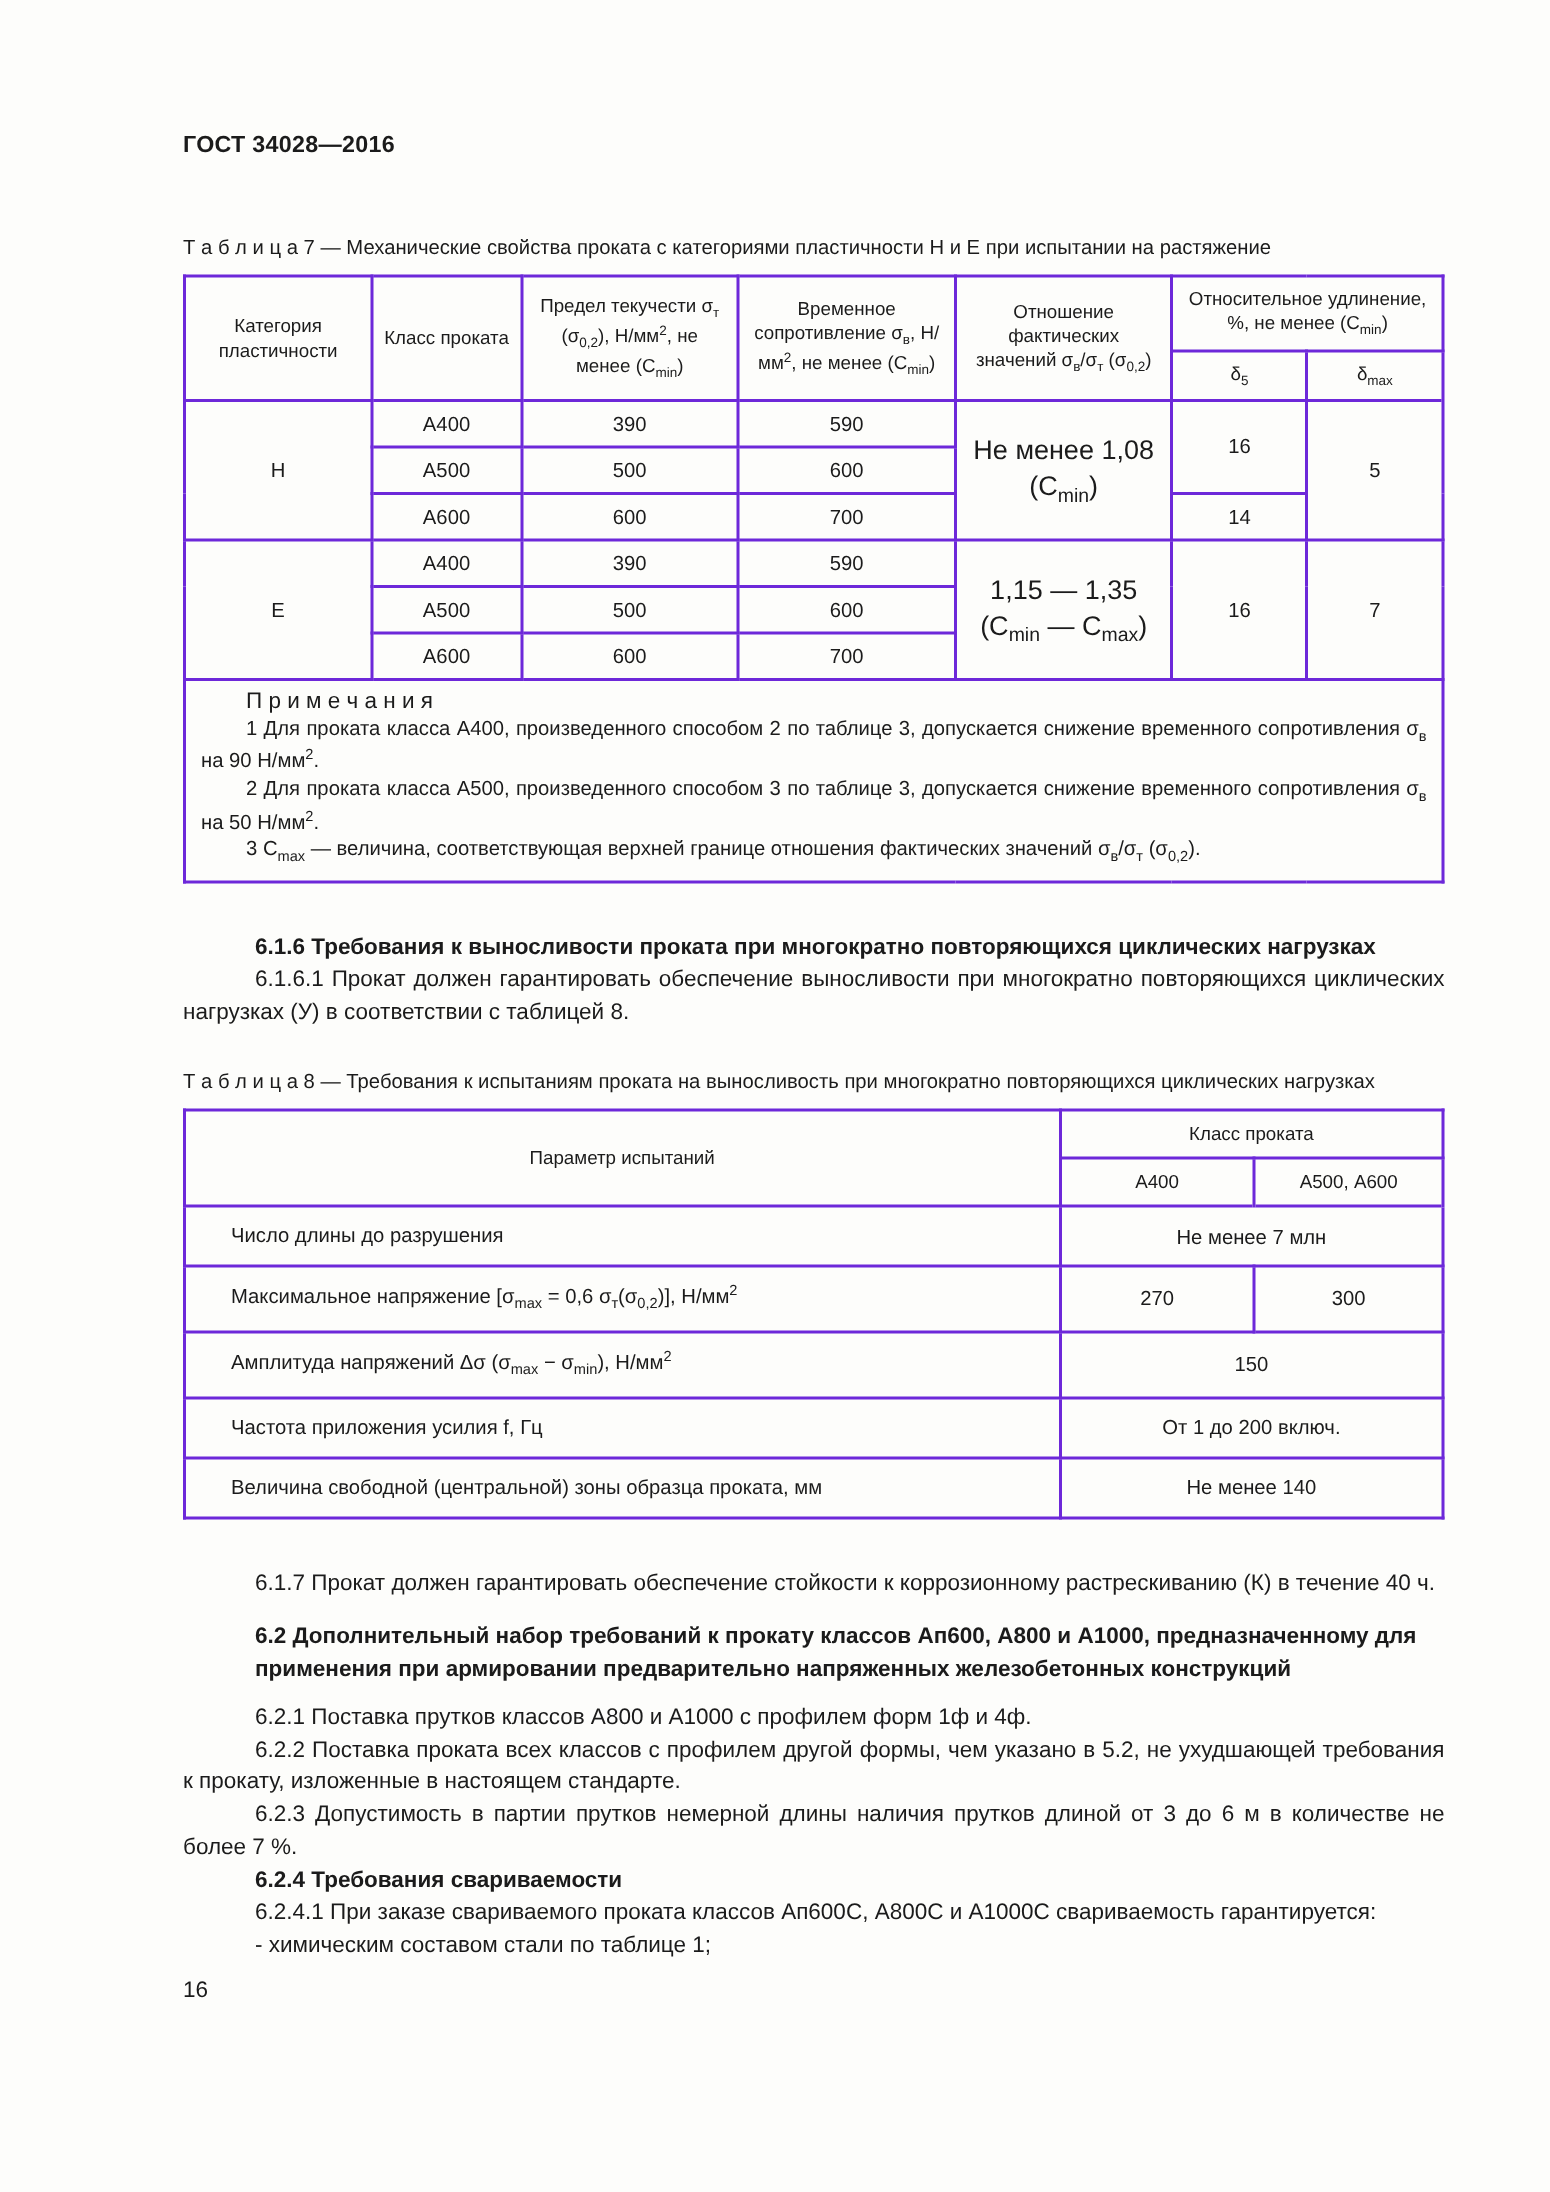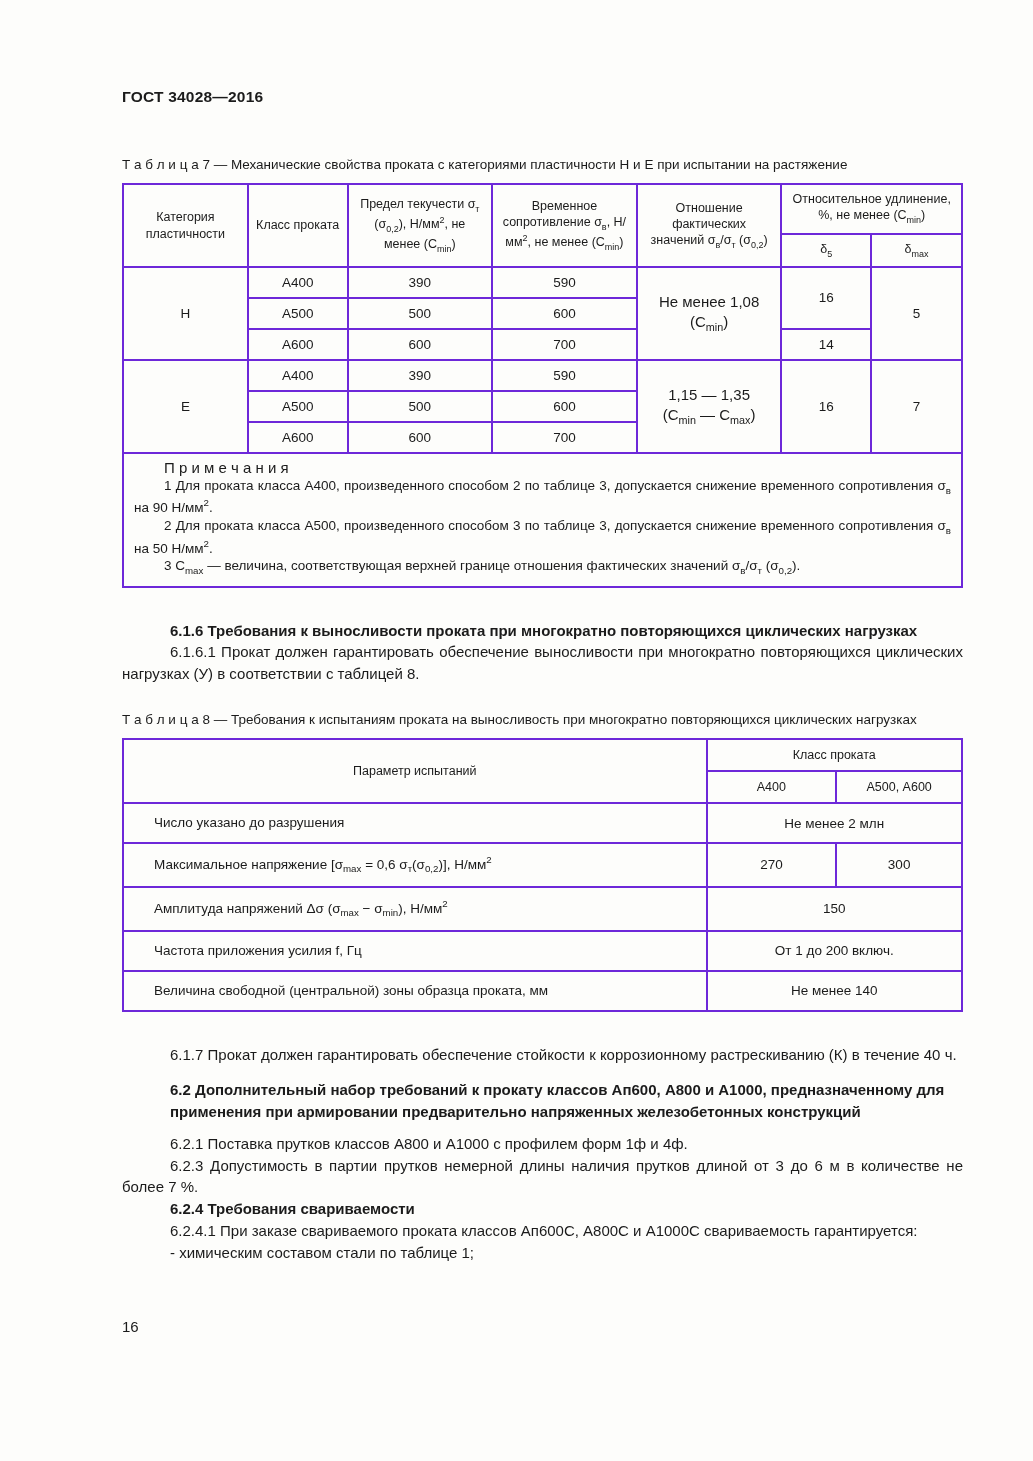--- a/index.html
+++ b/index.html
@@ -23,21 +23,21 @@
   .t7, .t8 { border: 2px solid #2b2b2b; }
   .t7 th, .t7 td, .t8 th, .t8 td {
     border: 2px solid #6d28d9;
     text-align: center; vertical-align: middle;
     padding: 4px 6px;
   }
   .t7 thead th, .t8 thead th { font-weight: 400; font-size: 12.5px; line-height: 1.3; padding: 6px 6px; }
   .t7 thead tr:last-child th { border-bottom: 1.5px solid #2b2b2b; }
   .t8 thead tr:last-child th { border-bottom: 1.5px solid #2b2b2b; }
   .t7 tbody td { height: 31px; font-size: 13.5px; }
-  .t7 td.ratio-cell { font-size: 15px; line-height: 1.35; }
+  .t7 td.ratio-cell { font-size: 18px; line-height: 1.35; }
 
   .notes-cell { text-align: left !important; padding: 3px 10px 8px 10px !important; }
   .notes-title { font-size: 15px; margin: 2px 0 1px 0; text-indent: 30px; }
   .note { margin: 0; font-size: 13.5px; line-height: 1.33; text-indent: 30px; text-align: justify; }
 
   .t8 td.param-cell { text-align: left; padding: 10px 8px 10px 30px; line-height: 1.3; }
   .t8 tbody td { height: 40px; }
   .t8 thead th { height: 32px; }
 
   sub { font-size: 72%; }
@@ -155,22 +155,22 @@
         <th rowspan="2">Параметр испытаний</th>
         <th colspan="2">Класс проката</th>
       </tr>
       <tr>
         <th>А400</th>
         <th>А500, А600</th>
       </tr>
     </thead>
     <tbody>
       <tr>
-        <td class="param-cell">Число указано до разрушения</td>
-        <td colspan="2">Не менее 2 млн</td>
+        <td class="param-cell">Число длины до разрушения</td>
+        <td colspan="2">Не менее 7 млн</td>
       </tr>
       <tr>
         <td class="param-cell">Максимальное напряжение [σ<sub>max</sub> = 0,6 σ<sub>т</sub>(σ<sub>0,2</sub>)], Н/мм<sup>2</sup></td>
         <td>270</td>
         <td>300</td>
       </tr>
       <tr>
         <td class="param-cell">Амплитуда напряжений Δσ (σ<sub>max</sub> − σ<sub>min</sub>), Н/мм<sup>2</sup></td>
         <td colspan="2">150</td>
       </tr>
@@ -182,20 +182,21 @@
         <td class="param-cell">Величина свободной (центральной) зоны образца проката, мм</td>
         <td colspan="2">Не менее 140</td>
       </tr>
     </tbody>
   </table>
 
   <div class="body-text">
     <p class="para mt20">6.1.7 Прокат должен гарантировать обеспечение стойкости к коррозионному растрескиванию (К) в течение 40 ч.</p>
     <p class="heading-block mt14">6.2 Дополнительный набор требований к прокату классов Ап600, А800 и А1000, предназначенному для применения при армировании предварительно напряженных железобетонных конструкций</p>
     <p class="para mt10">6.2.1 Поставка прутков классов А800 и А1000 с профилем форм 1ф и 4ф.</p>
+    <p class="para">6.2.2 Поставка проката всех классов с профилем другой формы, чем указано в 5.2, не ухудшающей требования к прокату, изложенные в настоящем стандарте.</p>
     <p class="para">6.2.3 Допустимость в партии прутков немерной длины наличия прутков длиной от 3 до 6 м в количестве не более 7 %.</p>
     <p class="para bold">6.2.4 Требования свариваемости</p>
     <p class="para">6.2.4.1 При заказе свариваемого проката классов Ап600С, А800С и А1000С свариваемость гарантируется:</p>
     <p class="para">- химическим составом стали по таблице 1;</p>
   </div>
 
   <div class="page-number">16</div>
 
 </div>
 

